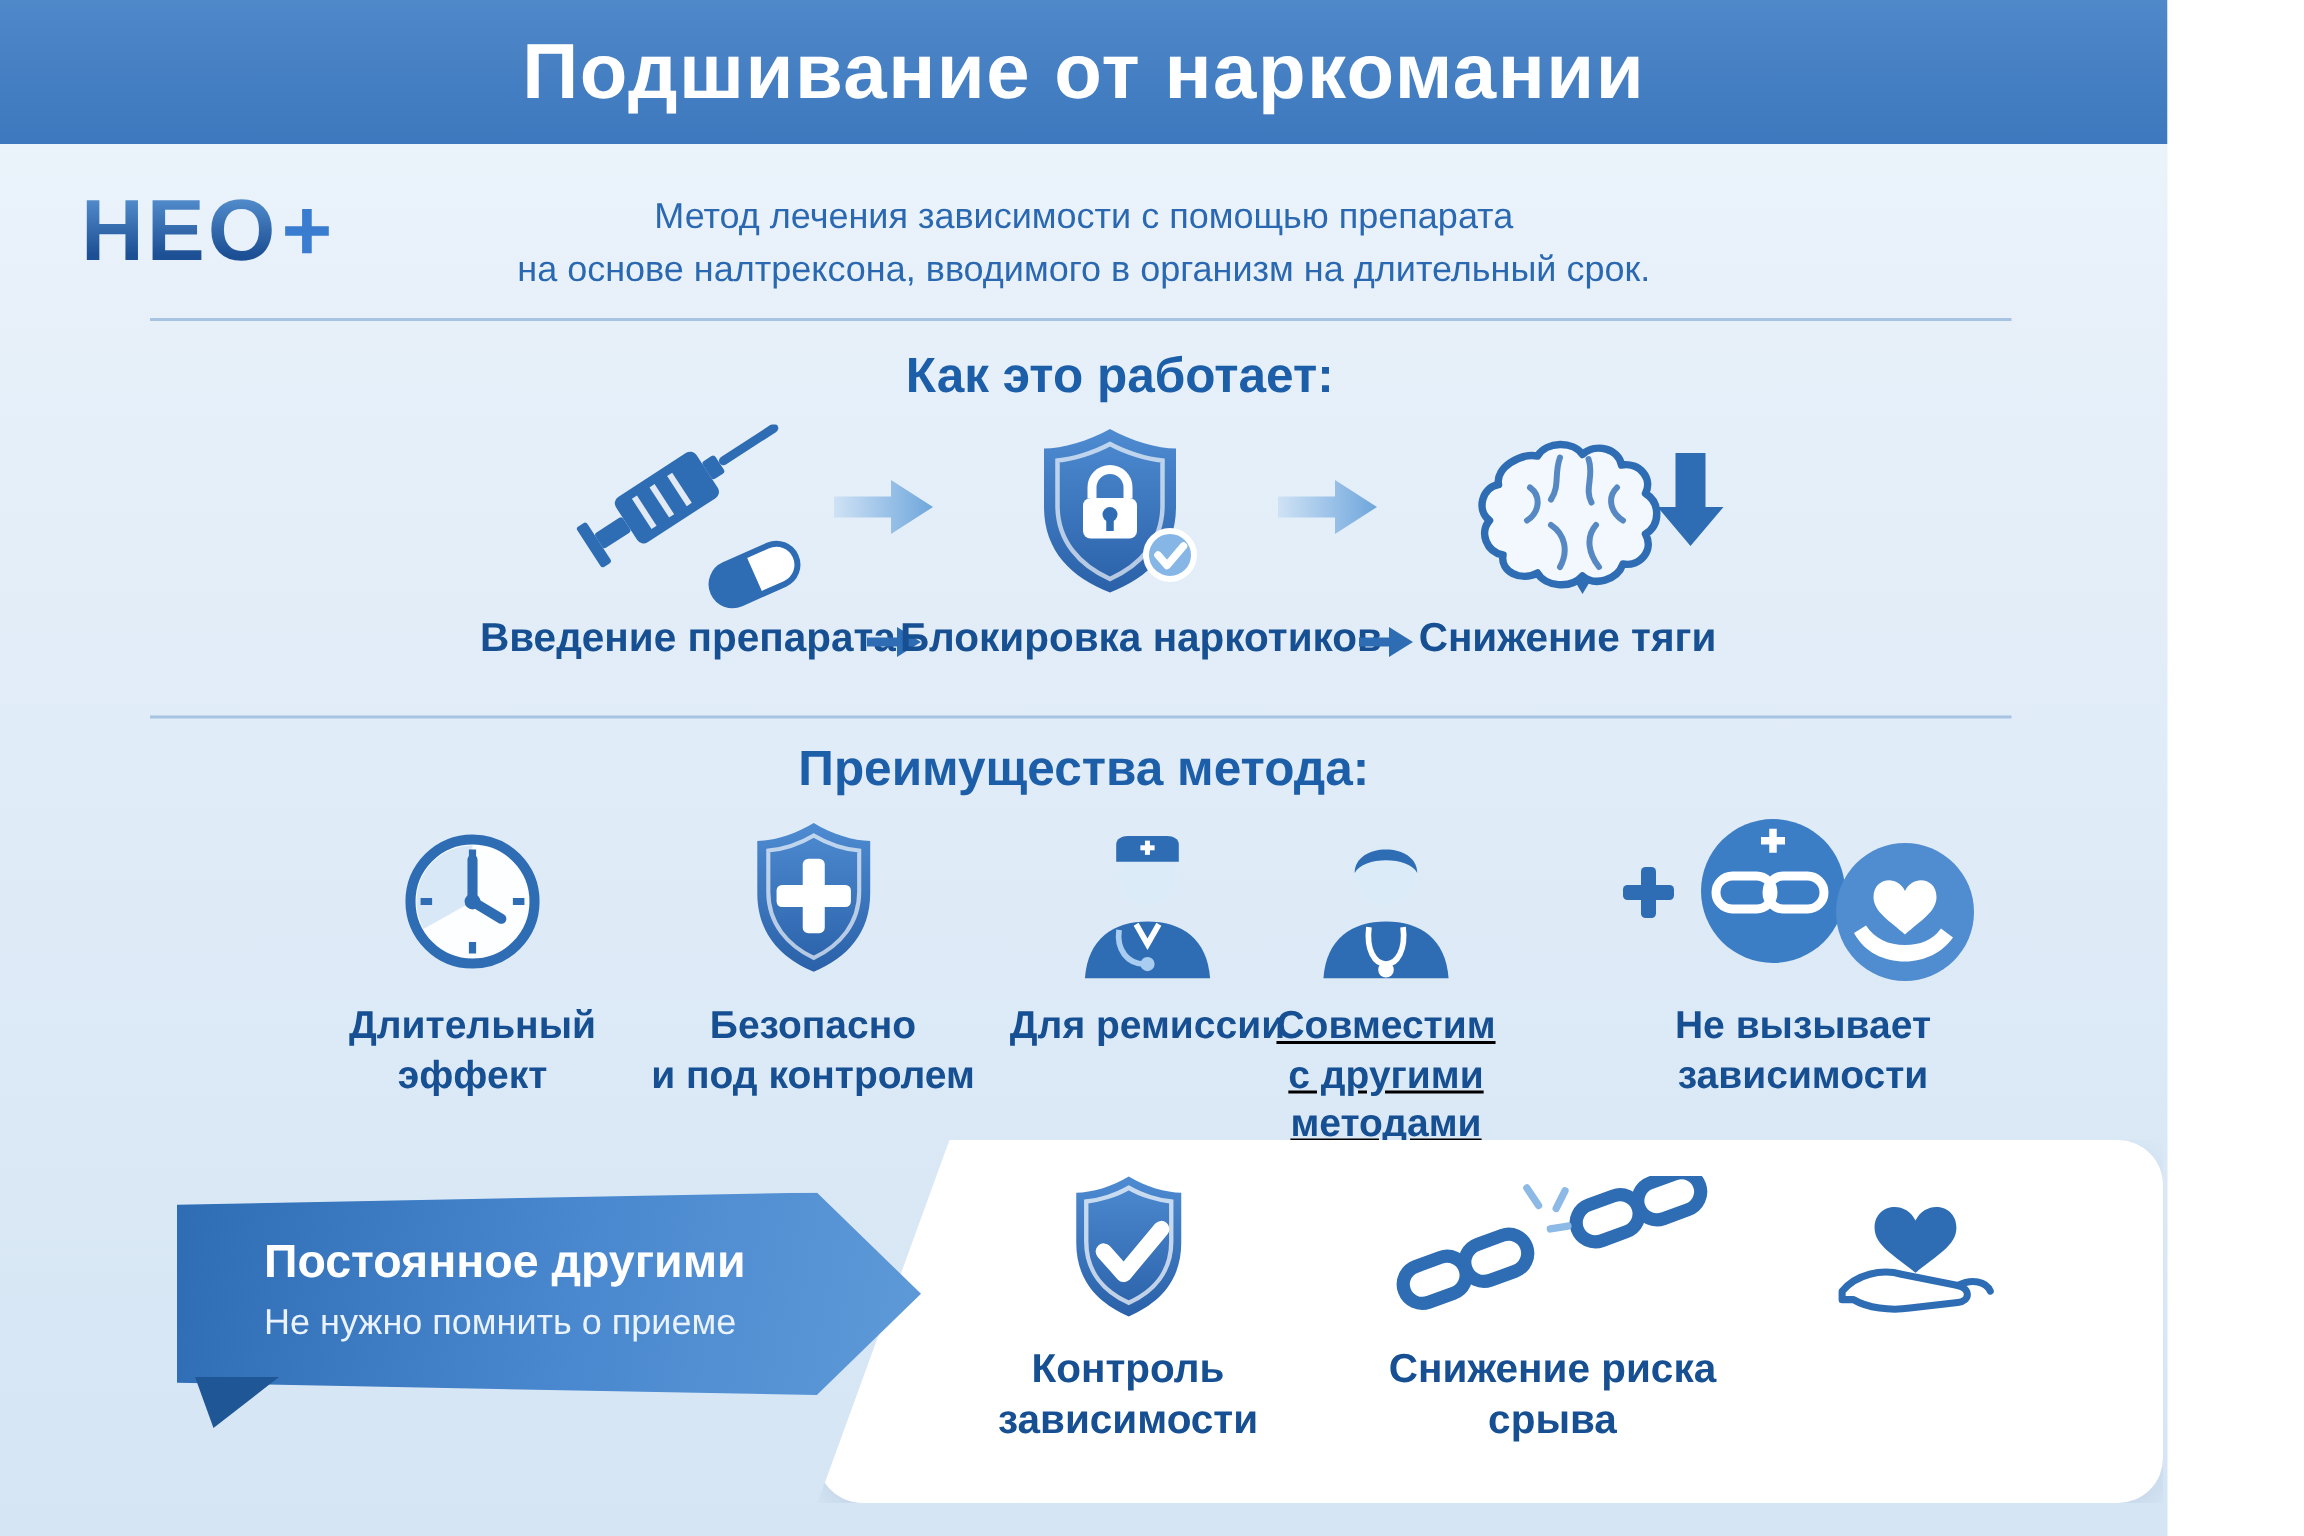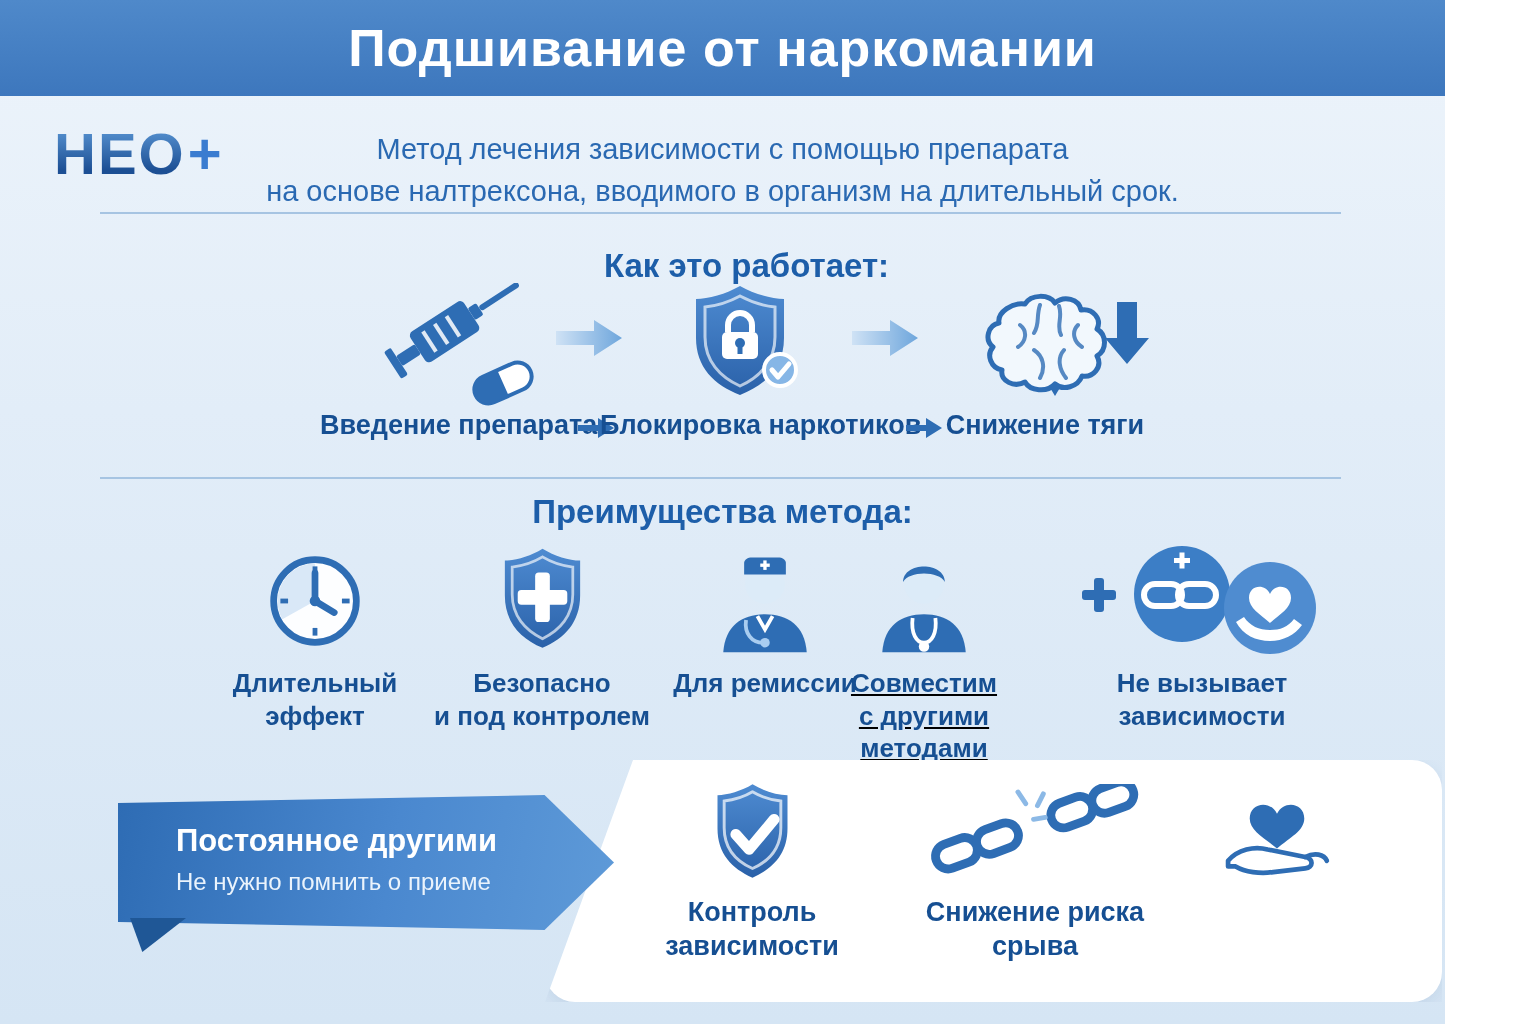--- a/index.html
+++ b/index.html
@@ -13,28 +13,28 @@
             background:linear-gradient(180deg,#4f89ca 0%,#3d77bd 100%);
             display:flex; align-items:center; justify-content:center; }
   .header h1 { color:#ffffff; font-size:52px; font-weight:bold; letter-spacing:1px; }
 
   
   .logo { position:absolute; left:54px; top:120px; font-size:58px; font-weight:bold; display:flex; align-items:center; }
   .logo .word { background:linear-gradient(180deg,#63a0dd 0%,#1c4f94 75%);
                 -webkit-background-clip:text; background-clip:text; color:transparent; letter-spacing:2px; }
   .logo .plus { color:#3a7cd0; margin-left:2px; }
   .intro-text { position:absolute; top:128px; left:0; width:100%; text-align:center;
-                font-size:29px; color:#2a69b2; white-space:pre-line; line-height:1.45; }
+                font-size:24px; color:#2a69b2; white-space:pre-line; line-height:1.45; }
 
   .divider { position:absolute; left:100px; right:104px; height:2px; background:#a6c4e2; }
   .d1 { top:212px; } .d2 { top:477px; }
 
   .section-heading { position:absolute; width:100%; text-align:center;
                      font-size:33px; font-weight:bold; color:#1d5ea9; }
-  .h-how { top:247px;padding-left:48px; } .h-adv { top:493px; }
+  .h-how { top:231px;padding-left:48px; } .h-adv { top:493px; }
 
   
   .abs { position:absolute; }
   .icon-syringe   { left:378px; top:283px; width:165px; height:125px; }
   .arrow-1        { left:556px; top:316px; width:68px;  height:44px; }
   .icon-shieldlock{ left:676px; top:282px; width:128px; height:120px; }
   .arrow-2        { left:852px; top:316px; width:68px;  height:44px; }
   .icon-brain     { left:965px; top:290px; width:190px; height:110px; }
 
   .step-label { position:absolute; top:410px; font-size:27px; font-weight:bold; color:#164f92;

